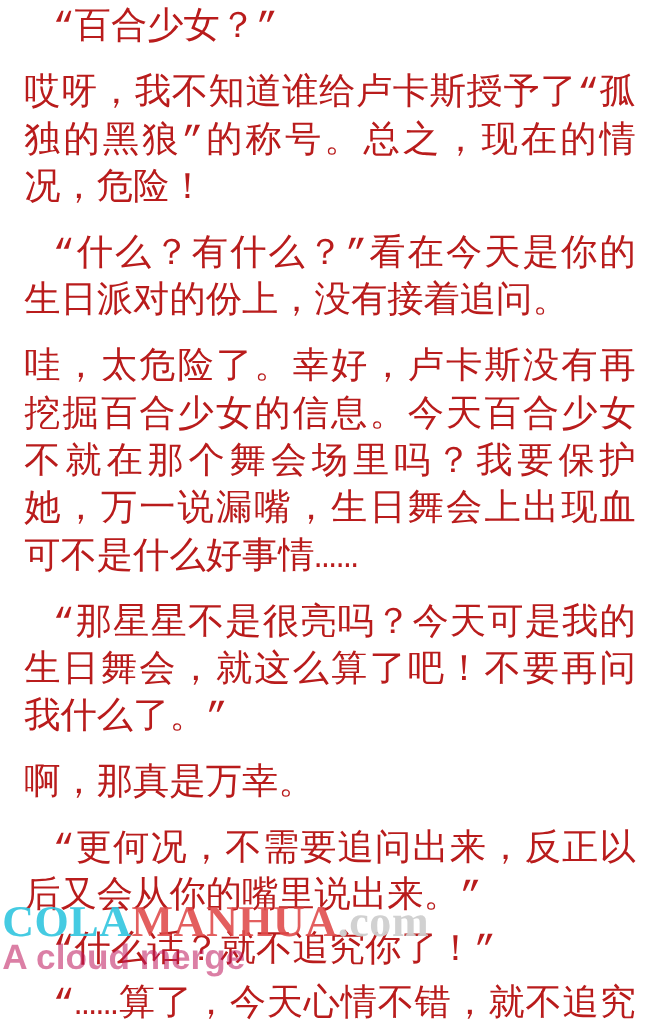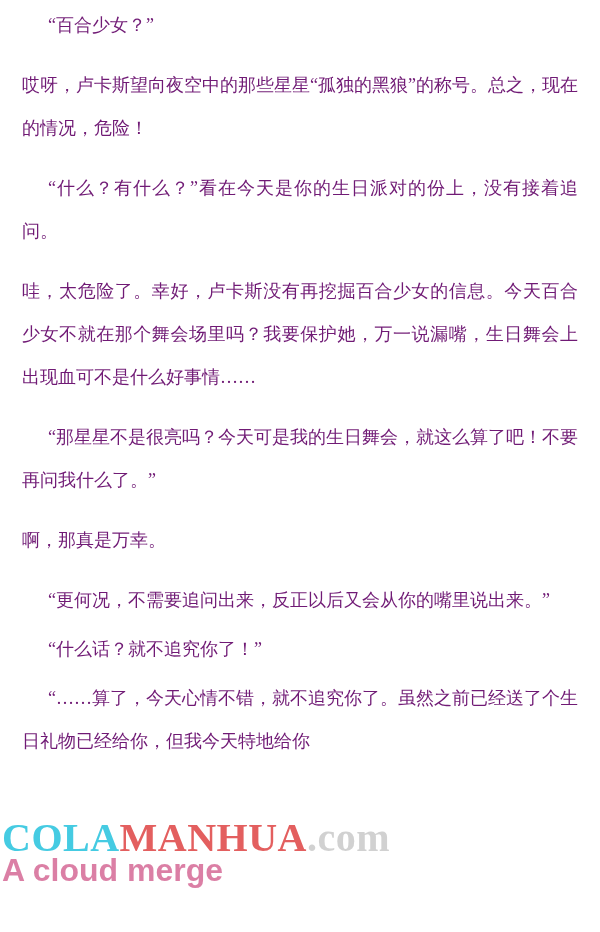--- a/index.html
+++ b/index.html
@@ -22,28 +22,28 @@
     box-sizing: border-box;
     padding: 0 22px;
     overflow: hidden;
   }
   .text-body {
     position: relative;
     z-index: 2;
     padding-top: 4px;
   }
   .para {
-    font-size: 18px;
+    font-size: 33px;
     line-height: 43px;
-    color: #701a75;
+    color: #b91c1c;
     letter-spacing: 0px;
     margin: 0 0 17px 0;
     text-align: justify;
     word-break: break-all;
-    font-family: Liberation Serif, serif;
+    font-family: Liberation Mono, monospace;
   }
   .para.indent {
     text-indent: 26px;
   }
   .para.tight {
     margin-bottom: 6px;
   }
   .watermark {
     position: absolute;
     left: 0;
@@ -86,21 +86,21 @@
     margin-top: -4px;
   }
 </style>
 </head>
 <body>
 
 <div class="page">
 
   <div class="text-body">
     <p class="para indent">“百合少女？”</p>
-    <p class="para">哎呀，卢卡斯望向夜空中的那些星星“孤独的黑狼”的称号。总之，现在的情况，危险！</p>
+    <p class="para">哎呀，我不知道谁给卢卡斯授予了“孤独的黑狼”的称号。总之，现在的情况，危险！</p>
     <p class="para indent">“什么？有什么？”看在今天是你的生日派对的份上，没有接着追问。</p>
     <p class="para">哇，太危险了。幸好，卢卡斯没有再挖掘百合少女的信息。今天百合少女不就在那个舞会场里吗？我要保护她，万一说漏嘴，生日舞会上出现血可不是什么好事情……</p>
     <p class="para indent">“那星星不是很亮吗？今天可是我的生日舞会，就这么算了吧！不要再问我什么了。”</p>
     <p class="para">啊，那真是万幸。</p>
     <p class="para indent tight">“更何况，不需要追问出来，反正以后又会从你的嘴里说出来。”</p>
     <p class="para indent tight">“什么话？就不追究你了！”</p>
     <p class="para indent tight">“……算了，今天心情不错，就不追究你了。虽然之前已经送了个生日礼物已经给你，但我今天特地给你</p>
   </div>
 
   <div class="watermark">

